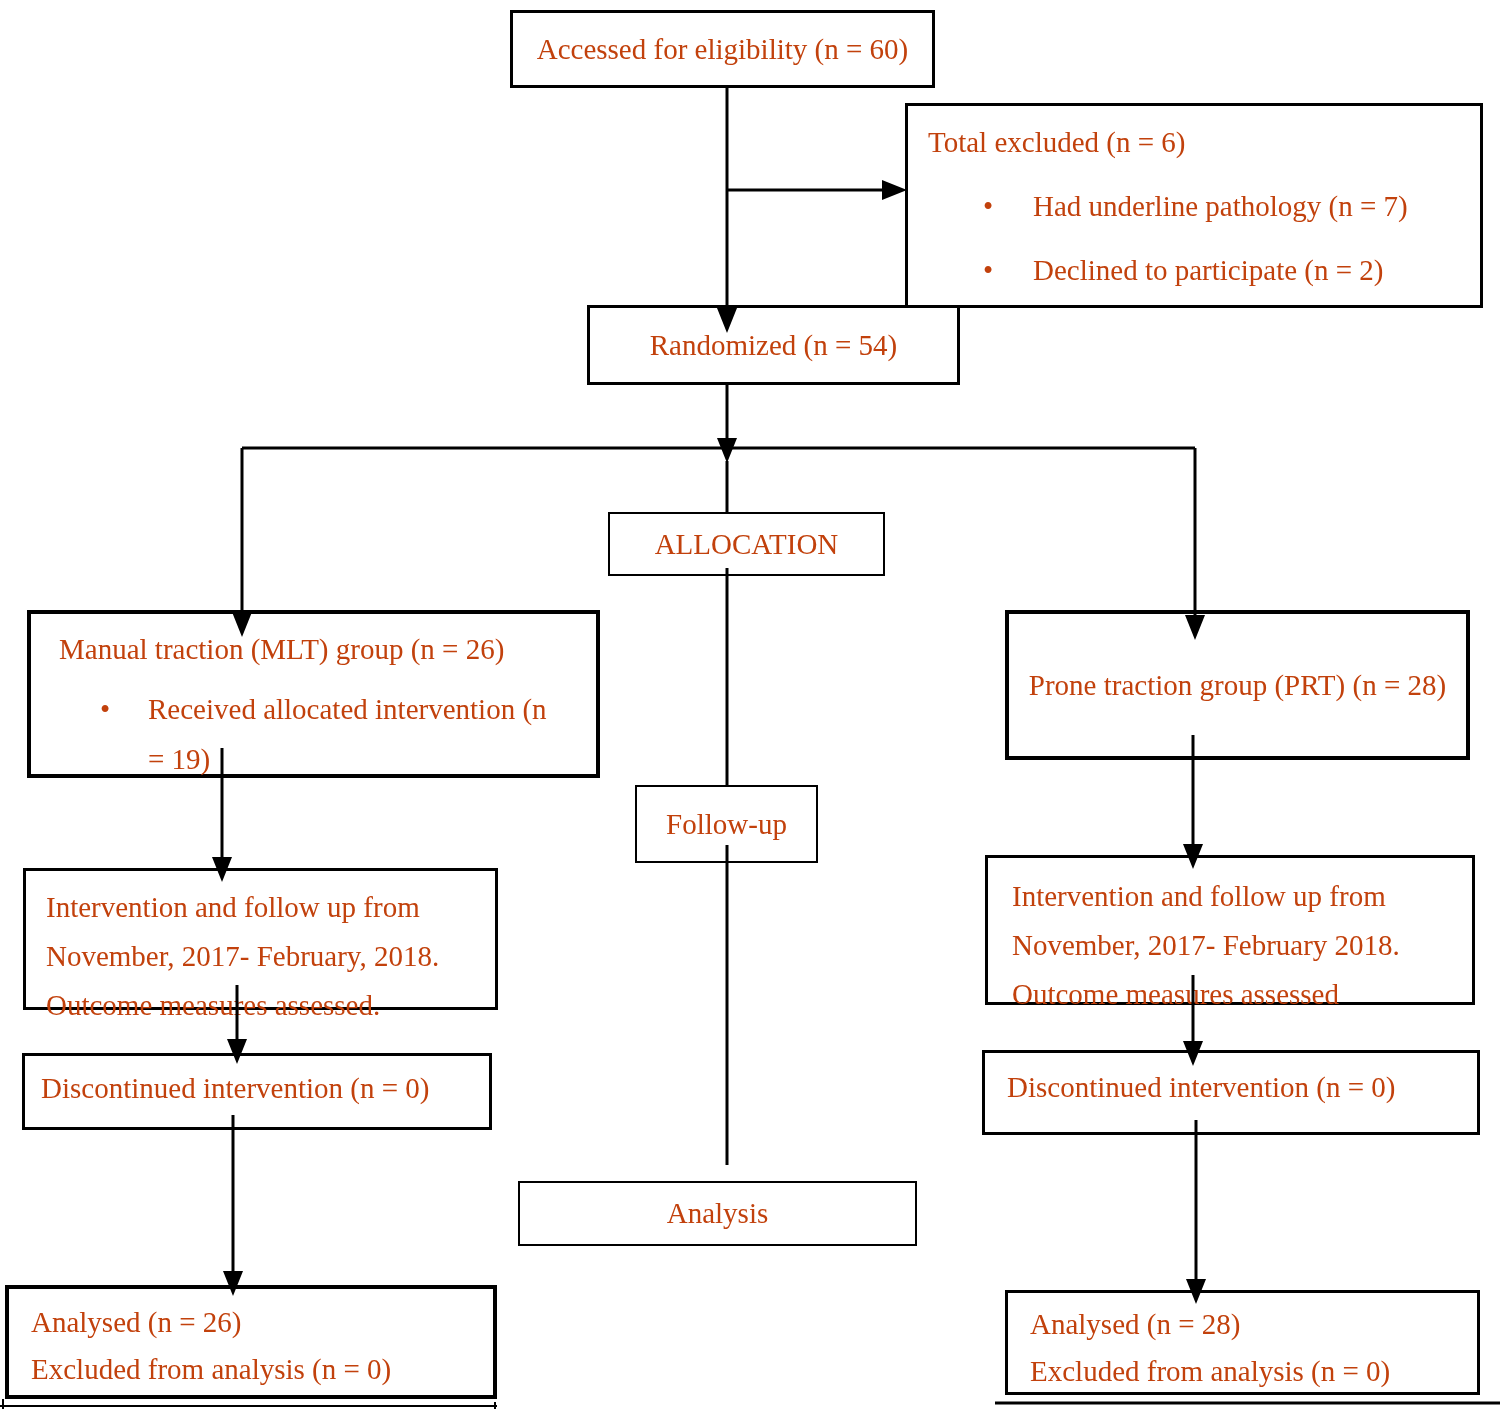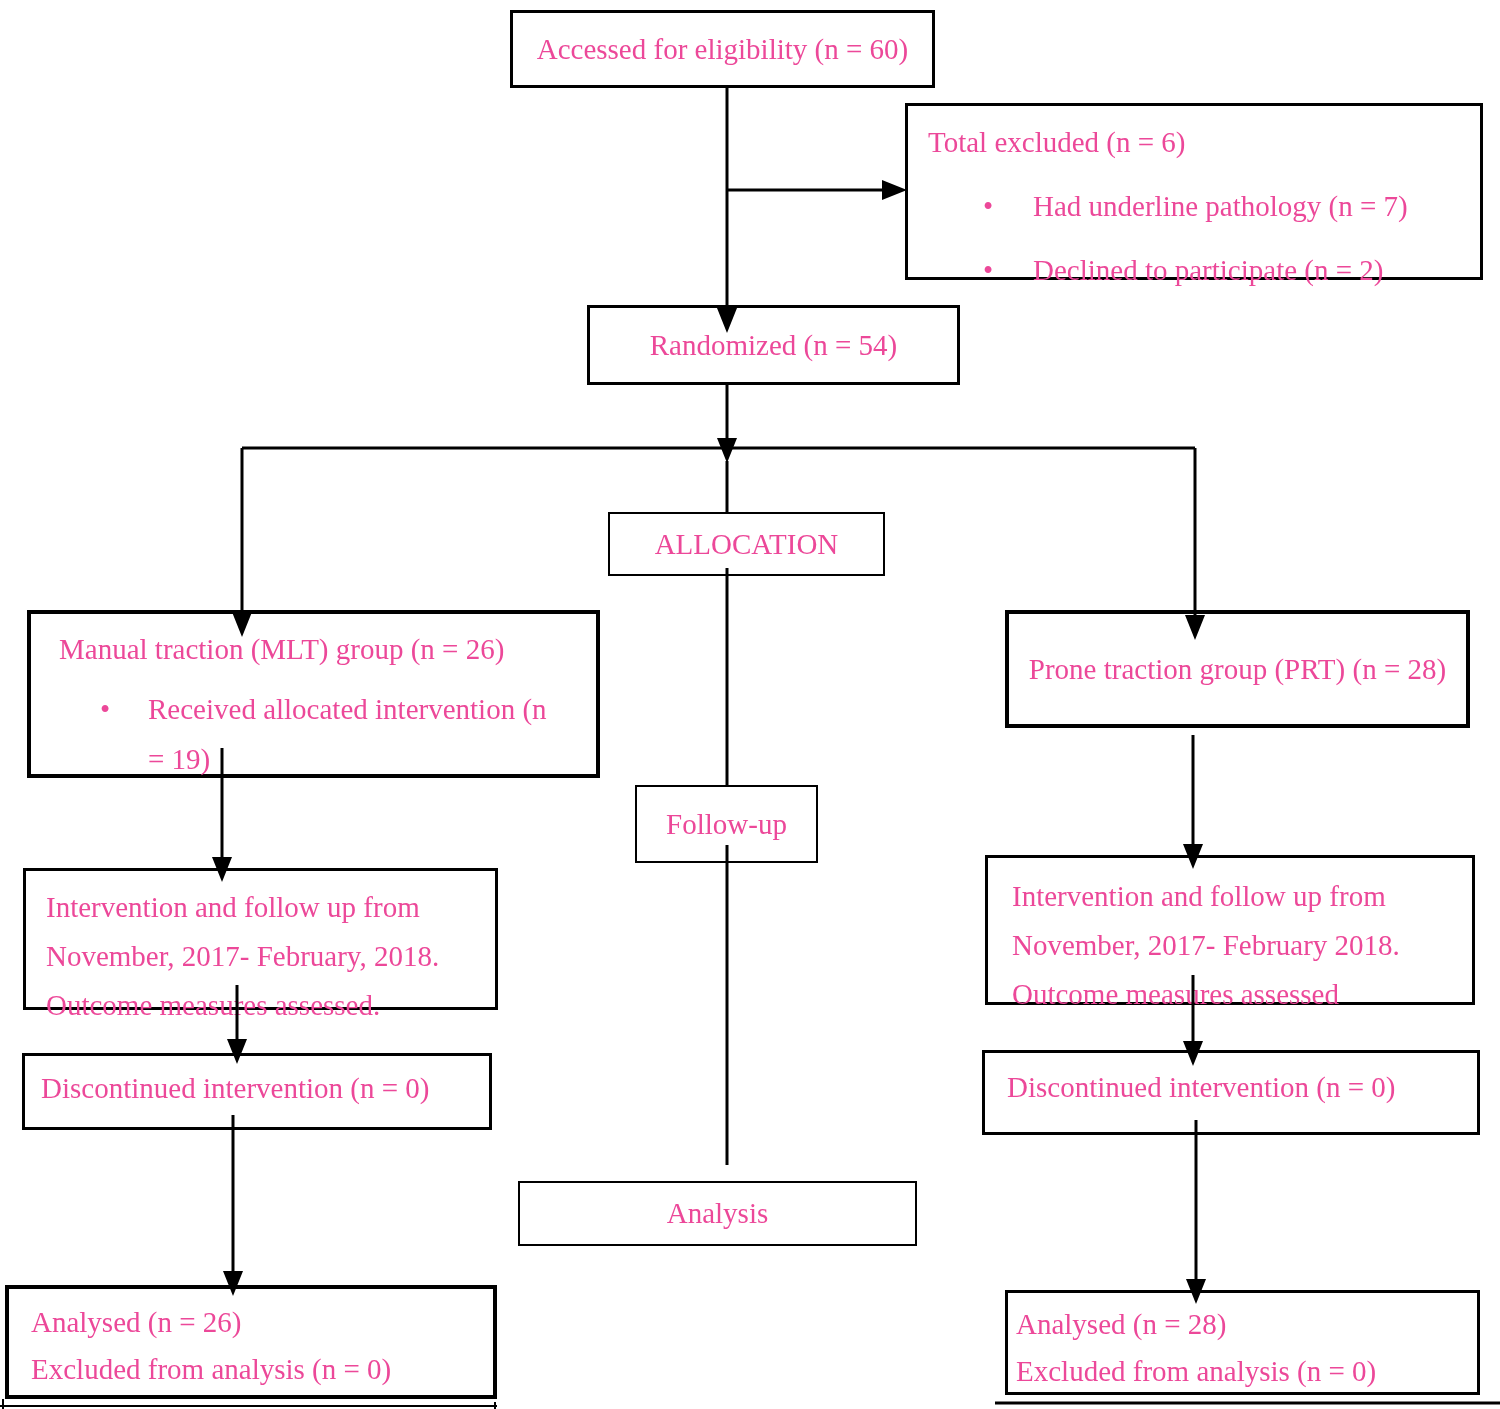--- a/index.html
+++ b/index.html
@@ -1,48 +1,48 @@
 <!DOCTYPE html>
 <html><head>
 <meta charset="utf-8">
 <style>
   html,body{margin:0;padding:0;background:#ffffff;}
   .canvas{
     position:relative;
     width:1500px;height:1409px;
     background:#ffffff;
     font-family:"Liberation Serif","DejaVu Serif",serif;
-    color:#ec4899;
+    color:#c2410c;
     font-size:29px;
     overflow:hidden;
   }
   .box{
     position:absolute;
     background:#ffffff;
     border:3px solid #000000;
     box-sizing:border-box;
   }
   .thick{border-width:4px;}
   .thin{border-width:2px;}
   .center-flex{display:flex;align-items:center;justify-content:center;text-align:center;}
 
   .b-eligibility{left:510px;top:10px;width:425px;height:78px;}
-  .b-excluded{left:905px;top:103px;width:578px;height:177px;padding:17px 10px 0 20px;}
+  .b-excluded{left:905px;top:103px;width:578px;height:205px;padding:17px 10px 0 20px;}
   .b-randomized{left:557px;top:305px;width:373px;height:80px;margin-left:30px;}
   .b-allocation{left:608px;top:512px;width:277px;height:64px;}
   .b-mlt{left:27px;top:610px;width:573px;height:168px;padding:16px 6px 9px 28px;}
-  .b-prt{left:1005px;top:610px;width:465px;height:118px;}
+  .b-prt{left:1005px;top:610px;width:465px;height:150px;}
   .b-followup{left:635px;top:785px;width:183px;height:78px;}
   .b-li{left:23px;top:868px;width:475px;height:142px;padding:12px 6px 0 20px;line-height:49px;}
   .b-ri{left:985px;top:855px;width:490px;height:150px;padding:14px 6px 0 24px;line-height:49px;}
   .b-ld{left:22px;top:1053px;width:470px;height:77px;padding:16px 6px 0 16px;}
   .b-rd{left:982px;top:1050px;width:498px;height:85px;padding:18px 6px 0 22px;}
   .b-analysis{left:518px;top:1165px;width:399px;height:65px;margin-top:16px;}
   .b-la{left:5px;top:1285px;width:492px;height:114px;padding:10px 14px 0 22px;line-height:47px;}
-  .b-ra{left:1005px;top:1290px;width:475px;height:105px;padding:8px 6px 0 8px;line-height:47px;}
+  .b-ra{left:1005px;top:1290px;width:475px;height:105px;padding:8px 6px 0 22px;line-height:47px;}
 
   .box-title{line-height:38px;}
   .bullet-row{display:flex;align-items:flex-start;line-height:38px;}
   .b-excluded .bullet-row{margin:26px 0 0 55px;}
   .b-excluded .dot{width:50px;flex:0 0 50px;}
   .b-mlt .bullet-row{margin:16px 0 0 41px;line-height:50px;}
   .b-mlt .dot{width:48px;flex:0 0 48px;}
   .b-mlt .bullet-text{width:420px;}
   .prt-text{width:430px;margin:0 auto;line-height:50px;text-align:center;}
   .li-text{width:445px;}

